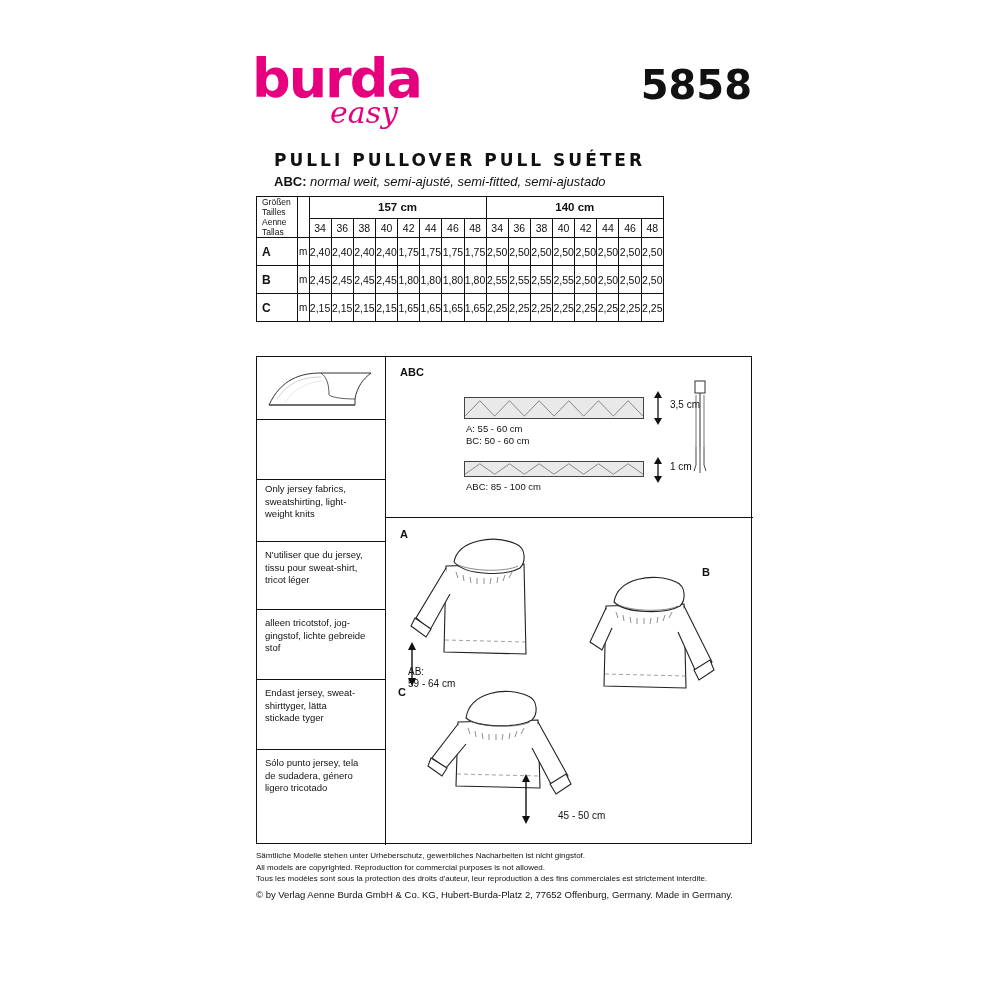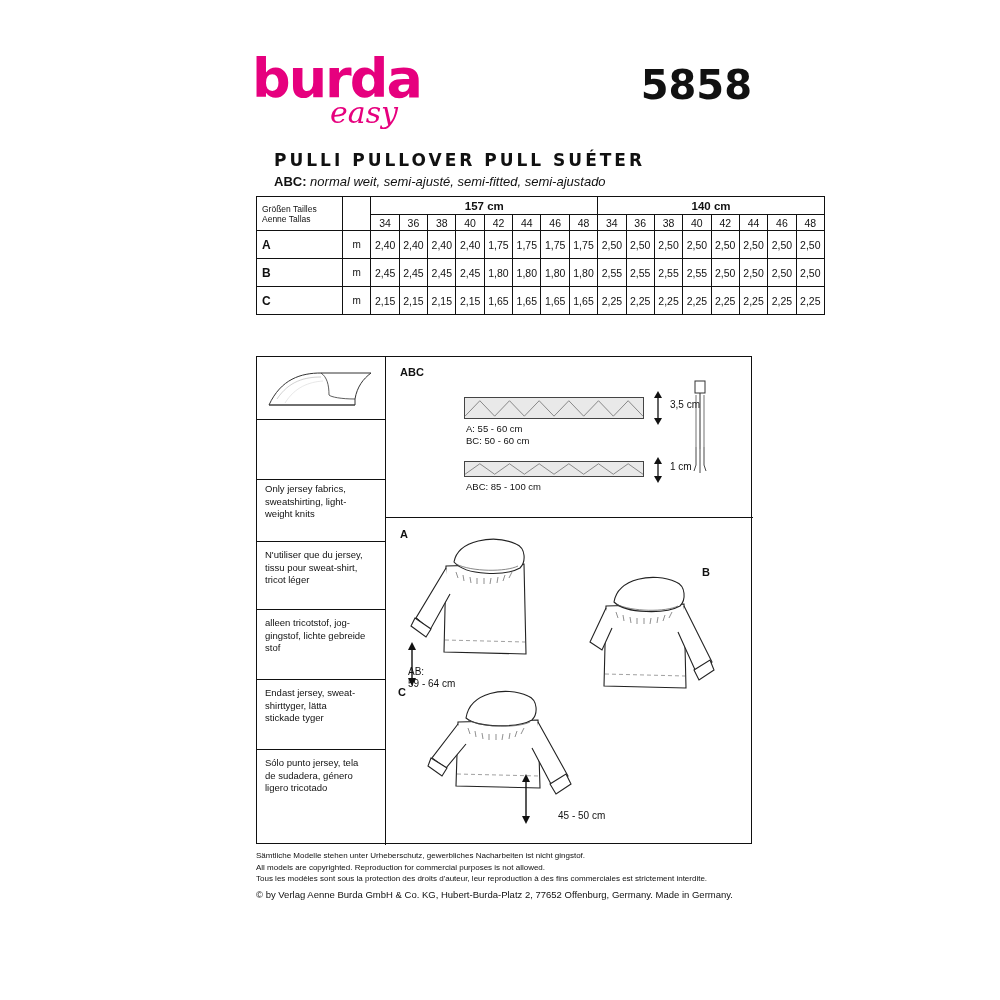--- a/index.html
+++ b/index.html
@@ -70,21 +70,21 @@
   }
   .subtitle b {
     font-weight: bold;
     font-style: normal;
   }
 
   
   .size-table {
     position: absolute;
     left: 256px; top: 196px;
-    width: 569px;
+    width: 408px;
     border-collapse: collapse;
     font-size: 10.5px;
   }
   .size-table td, .size-table th {
     border: 1px solid #111;
     padding: 0;
     text-align: center;
     font-weight: normal;
     height: 15px;
   }

